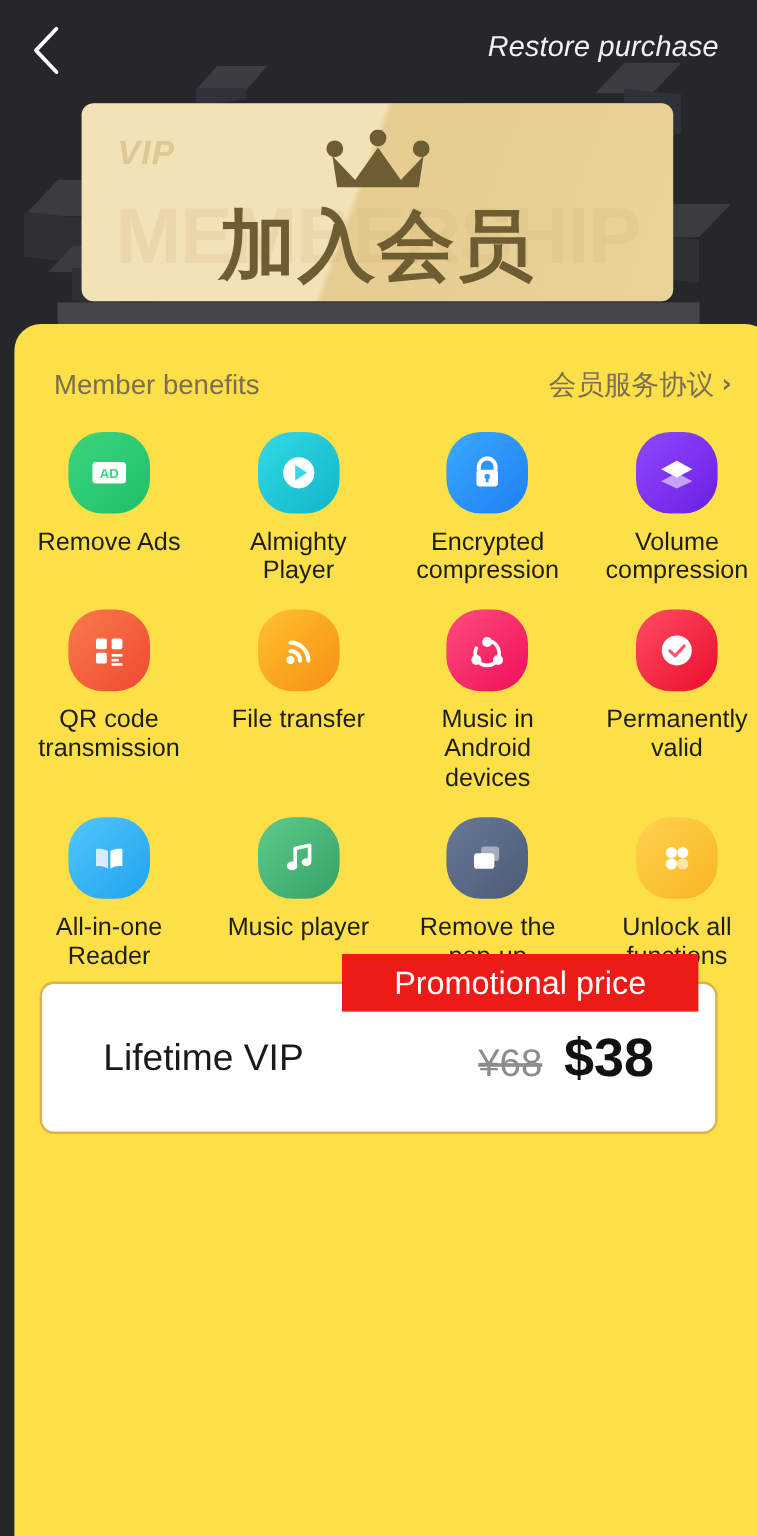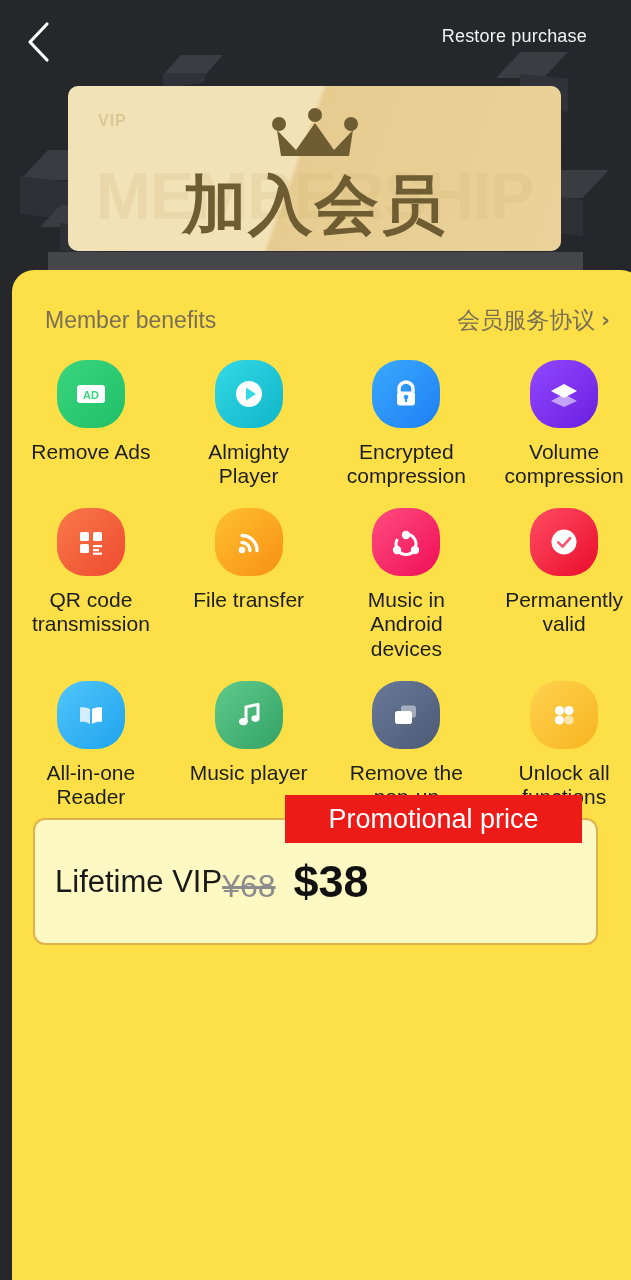--- a/index.html
+++ b/index.html
@@ -32,26 +32,27 @@
     z-index:30;
   }
   .back-btn {
     position:absolute; left:14px; top:18px;
     width:48px; height:48px;
     display:flex; align-items:center; justify-content:center;
     cursor:pointer;
   }
   .back-btn svg { display:block; }
   .restore {
-    position:absolute; right:44px; top:26px;
+    position:absolute; right:32px; top:26px;
     color:#f2f2f2;
-    font-size:18px;
+    font-size:24px;
     letter-spacing:.2px;
     cursor:pointer;
     white-space:nowrap;
+    font-style:italic;
   }
 
   
   .vipcard {
     position:absolute;
     left:68px; top:86px;
     width:493px; height:165px;
     border-radius:10px;
     background:#f0dda9;
     overflow:hidden;
@@ -60,21 +61,21 @@
   .vipcard .sheen {
     position:absolute; inset:0;
     background:linear-gradient(110deg,
        rgba(255,255,255,0.16) 0%,
        rgba(255,255,255,0.16) 46%,
        rgba(222,190,124,0.55) 47%,
        rgba(226,196,134,0.45) 100%);
   }
   .vipcard .vip-small {
     position:absolute; left:30px; top:26px;
-    font-size:16px; font-weight:bold; 
+    font-size:28px; font-weight:bold; font-style:italic;
     color:#dcc894;
     letter-spacing:1px;
   }
   .vipcard .watermark {
     position:absolute; left:28px; top:72px;
     font-size:66px; font-weight:bold;
     color:rgba(222,198,143,0.55);
     letter-spacing:-1px;
     white-space:nowrap;
   }
@@ -178,26 +179,26 @@
     width:297px; height:48px;
     background:#ec1b17;
     display:flex; align-items:center; justify-content:center;
     color:#fff; font-size:27px;
     z-index:28;
   }
   .price-box {
     position:absolute;
     left:33px; top:818px;
     width:565px; height:127px;
-    background:#fef9c3;
+    background:#ffffff;
     border:2px solid #dbb24d;
     border-radius:12px;
     display:flex; align-items:center;
-    justify-content:flex-start;
-    padding:0 20px;
+    justify-content:space-between;
+    padding:0 51px;
     z-index:26;
     cursor:pointer;
   }
   .plan-name { font-size:31px; color:#1a1a1a; }
   .price-right { display:flex; align-items:baseline; gap:18px; }
   .old-price {
     font-size:32px; color:#8c8c8c;
     text-decoration:line-through;
   }
   .new-price { font-size:45px; color:#111; font-weight:bold; }

